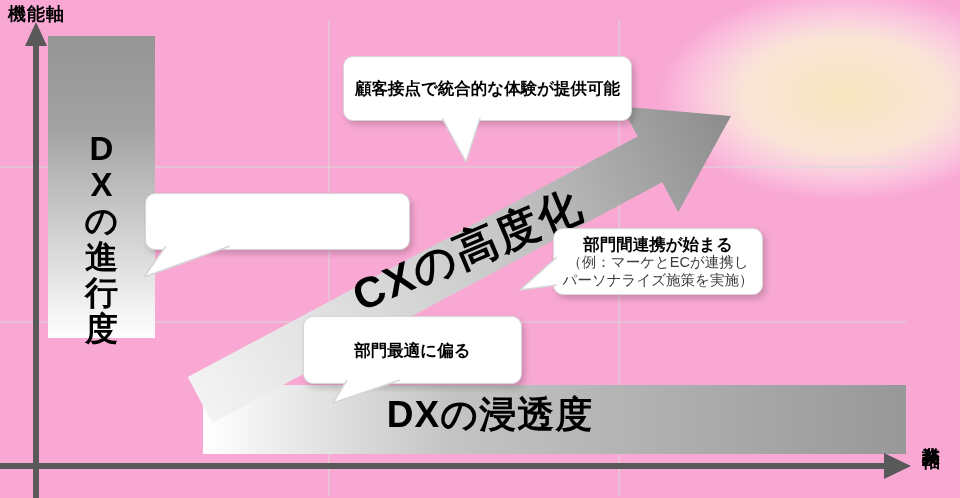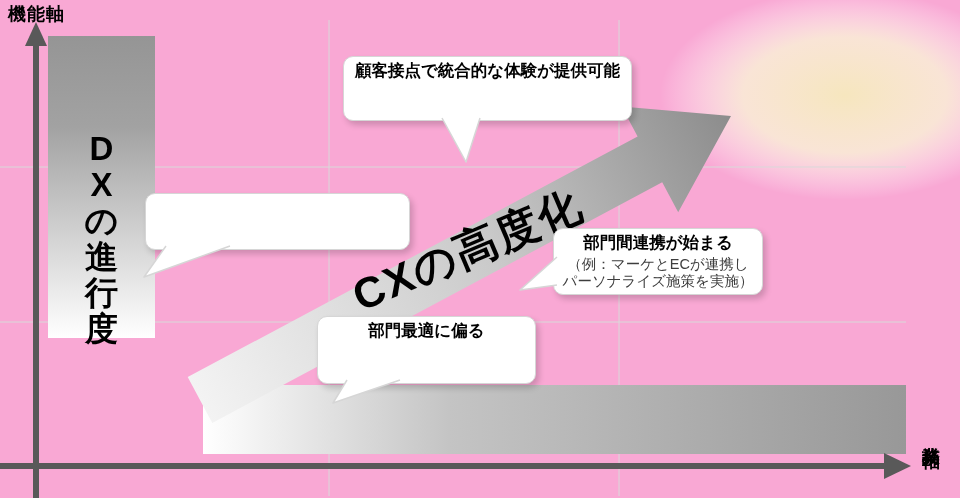--- a/index.html
+++ b/index.html
@@ -25,21 +25,21 @@
   .arrow-label{
     position:absolute;left:308px;top:222px;width:320px;text-align:center;
     font-size:43px;font-weight:bold;color:#000;letter-spacing:2px;
     transform:rotate(-23deg);transform-origin:50% 50%;
   }
 
   .callout{
     position:absolute;box-sizing:border-box;background:#ffffff;
     border:1.5px solid #d6d6d6;border-radius:10px;
     box-shadow:3px 4px 6px rgba(0,0,0,0.18);
-    display:flex;flex-direction:column;align-items:center;justify-content:space-between;
+    display:flex;flex-direction:column;align-items:center;justify-content:center;
     padding:3px 4px;text-align:center;
   }
   .callout-title{font-size:16.5px;font-weight:bold;color:#000;white-space:nowrap;line-height:1.25;}
   .callout-body{font-size:14.5px;font-weight:400;color:#3d3d3d;white-space:pre-line;line-height:1.22;}
 </style>
 </head>
 <body>
 
 <div class="stage">
 
@@ -92,39 +92,40 @@
 
   <div class="layer-labels">
     <div class="axis-label" style="left:8px;top:2px;">機能軸</div>
     <div class="axis-label vertical" style="left:919px;top:432px;">業務軸</div>
     <div class="vbar-label">D
 X
 の
 進
 行
 度</div>
+    <div class="hbar-label">DXの浸透度</div>
     <div class="arrow-label">CXの高度化</div>
   </div>
 
   <div class="layer-callouts">
 
     <div class="callout" style="left:343px;top:56px;width:289px;height:65px;">
       <div class="callout-title">顧客接点で統合的な体験が提供可能</div>
     </div>
 
     <div class="callout" style="left:145px;top:193px;width:265px;height:57px;">
     </div>
 
     <div class="callout" style="left:553px;top:228px;width:210px;height:67px;">
       <div class="callout-title">部門間連携が始まる</div>
       <div class="callout-body">（例：マーケとECが連携し
 パーソナライズ施策を実施）</div>
     </div>
 
-    <div class="callout" style="left:317px;top:316px;width:219px;height:68px;">
+    <div class="callout" style="left:303px;top:316px;width:219px;height:68px;">
       <div class="callout-title">部門最適に偏る</div>
     </div>
   </div>
 
   <svg class="fg" width="960" height="498" viewBox="0 0 960 498">
     <g fill="#ffffff" stroke="#d6d6d6" stroke-width="1.5" stroke-linejoin="round">
       <path d="M 442,118 L 466,162 L 480,118"></path>
       <path d="M 230,246 L 144,277 L 166,246"></path>
       <path d="M 557,257 L 520,290 L 557,285"></path>
       <path d="M 400,380 L 333,403 L 347,380"></path>

